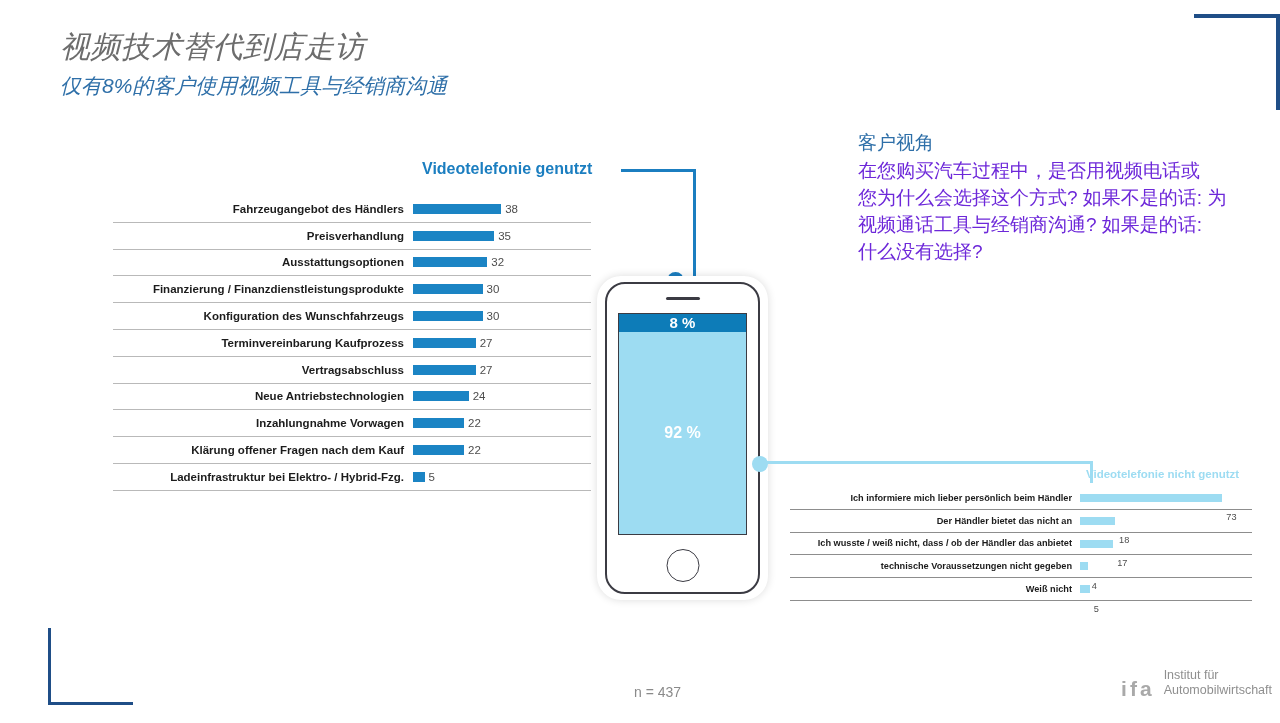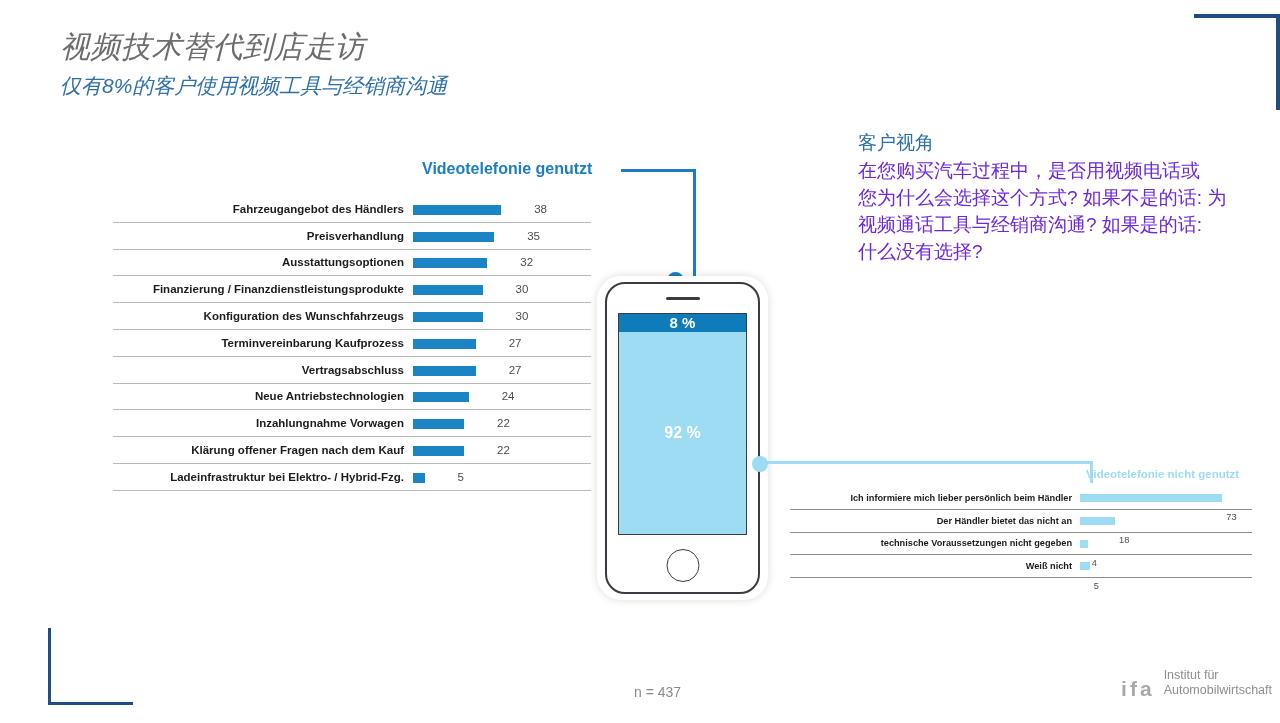--- a/index.html
+++ b/index.html
@@ -26,21 +26,21 @@
 
   
   .chartL{position:absolute;left:113px;top:196px;width:478px;}
   .chartL-head{position:absolute;left:309px;top:-36px;font-size:16px;
     font-weight:bold;color:#1b7ec0;white-space:nowrap;}
   .rowL{position:relative;height:25.8px;display:flex;align-items:center;
     border-bottom:1.4px solid #b9b9b9;}
   .rowL:last-child{border-bottom:1.4px solid #b9b9b9;}
   .rowL .lbl{width:300px;text-align:right;font-size:11.5px;font-weight:bold;
     color:#1c1c1c;white-space:nowrap;padding-right:9px;box-sizing:border-box;}
-  .rowL .barwrap{flex:1;display:flex;align-items:flex-end;gap:29px;}
+  .rowL .barwrap{flex:1;display:flex;align-items:center;}
   .rowL .bar{height:10px;background:#1b84c4;}
   .rowL .val{font-size:11.5px;color:#4d4d4d;margin-left:4px;}
 
   
   .connL-h{position:absolute;left:621px;top:169px;width:75px;height:3.2px;background:#1b7ec0;}
   .connL-v{position:absolute;left:693px;top:169px;width:3.2px;height:112px;background:#1b7ec0;}
   .connL-dot{position:absolute;left:667px;top:272px;width:17px;height:17px;border-radius:50%;
     background:#1b7ec0;}
 
   
@@ -218,20 +218,27 @@
           </div>
         </div>
         <div class="rowR">
           <div class="lbl">Der Händler bietet das nicht an</div>
           <div class="barwrap">
             <div class="bar" style="width: 35.1px;"></div>
             <div class="val">18</div>
           </div>
         </div>
         <div class="rowR">
+          <div class="lbl">Ich wusste / weiß nicht, dass / ob der Händler das anbietet</div>
+          <div class="barwrap">
+            <div class="bar" style="width: 33.15px;"></div>
+            <div class="val">17</div>
+          </div>
+        </div>
+        <div class="rowR">
           <div class="lbl">technische Voraussetzungen nicht gegeben</div>
           <div class="barwrap">
             <div class="bar" style="width: 7.8px;"></div>
             <div class="val">4</div>
           </div>
         </div>
         <div class="rowR">
           <div class="lbl">Weiß nicht</div>
           <div class="barwrap">
             <div class="bar" style="width: 9.75px;"></div>

